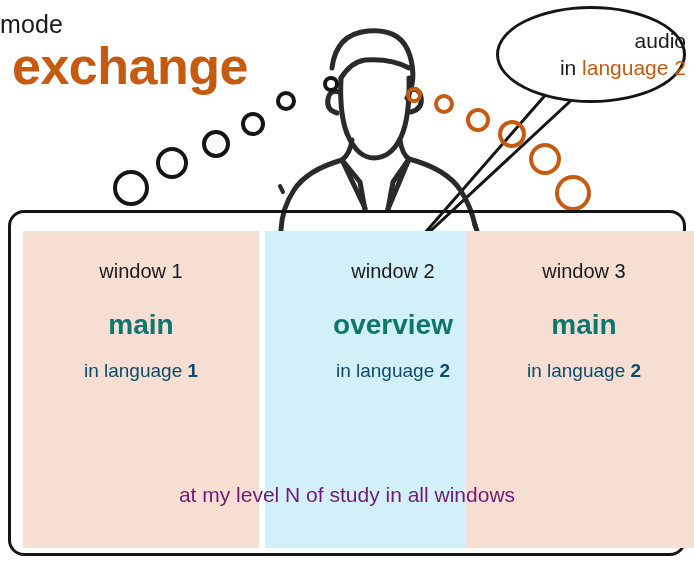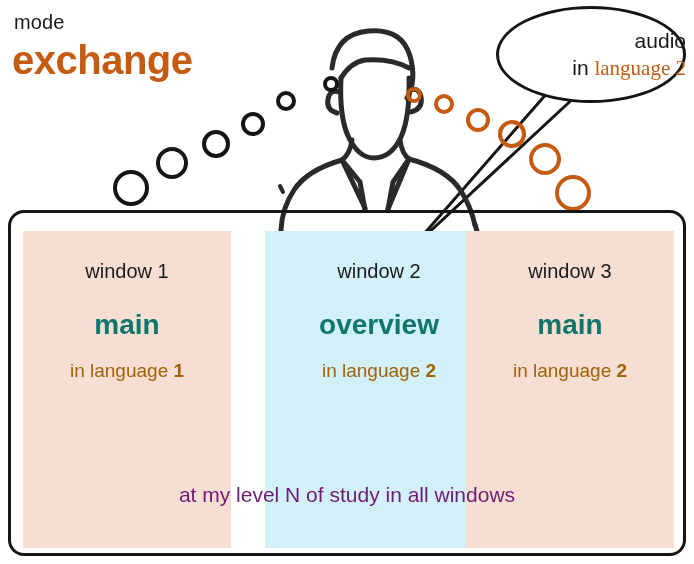--- a/index.html
+++ b/index.html
@@ -14,33 +14,33 @@
     position: relative;
     width: 694px;
     height: 564px;
     background: #ffffff;
     overflow: hidden;
   }
 
   
   #mode-label {
     position: absolute;
-    left: 14px;
+    left: 0;
     top: 12px;
-    font-size: 20px;
+    font-size: 25px;
     color: #1a1a1a;
     letter-spacing: 0.1px;
     line-height: 1;
     white-space: nowrap;
   }
   #mode-value {
     position: absolute;
     left: 12px;
     top: 40px;
-    font-size: 40px;
+    font-size: 52px;
     font-weight: bold;
     color: #C55A11;
     letter-spacing: -0.5px;
     line-height: 1;
     white-space: nowrap;
   }
 
   
   #art {
     position: absolute;
@@ -75,40 +75,39 @@
     align-items: flex-end;
     justify-content: center;
     gap: 2px;
     font-size: 21px;
     line-height: 1.18;
     color: #1a1a1a;
     white-space: nowrap;
   }
   #bubble-text .line2 .accent {
     color: #C55A11;
-    font-family: Liberation Serif, serif;
   }
 
   
   #panel {
     position: absolute;
     left: 8px;
     top: 210px;
     width: 678px;
     height: 346px;
     border: 3px solid #151515;
     border-radius: 16px;
     background: transparent;
     box-sizing: border-box;
   }
 
   .window-col {
     position: absolute;
     top: 18px;
-    width: 208px;
+    width: 236px;
     height: 317px;
     box-sizing: border-box;
     padding-top: 30px;
     text-align: center;
   }
   #col-1 { left: 12px;  background: #F6DFD2; }
   #col-2 { left: 254px; background: #D2F0F7; padding-left: 20px; }
   #col-3 { left: 444px; background: #F6DFD2; margin-left: 11px; }
 
   .win-title {
@@ -121,21 +120,21 @@
   .win-kind {
     font-size: 28px;
     font-weight: bold;
     color: #0f766e;
     line-height: 1;
     margin-bottom: 22px;
     white-space: nowrap;
   }
   .win-lang {
     font-size: 19px;
-    color: #a16207;
+    color: #0c4a6e;
     line-height: 1;
     white-space: nowrap;
   }
   .win-lang b { font-weight: bold; }
 
   #footer-note {
     position: absolute;
     left: 0;
     right: 0;
     top: 270px;

